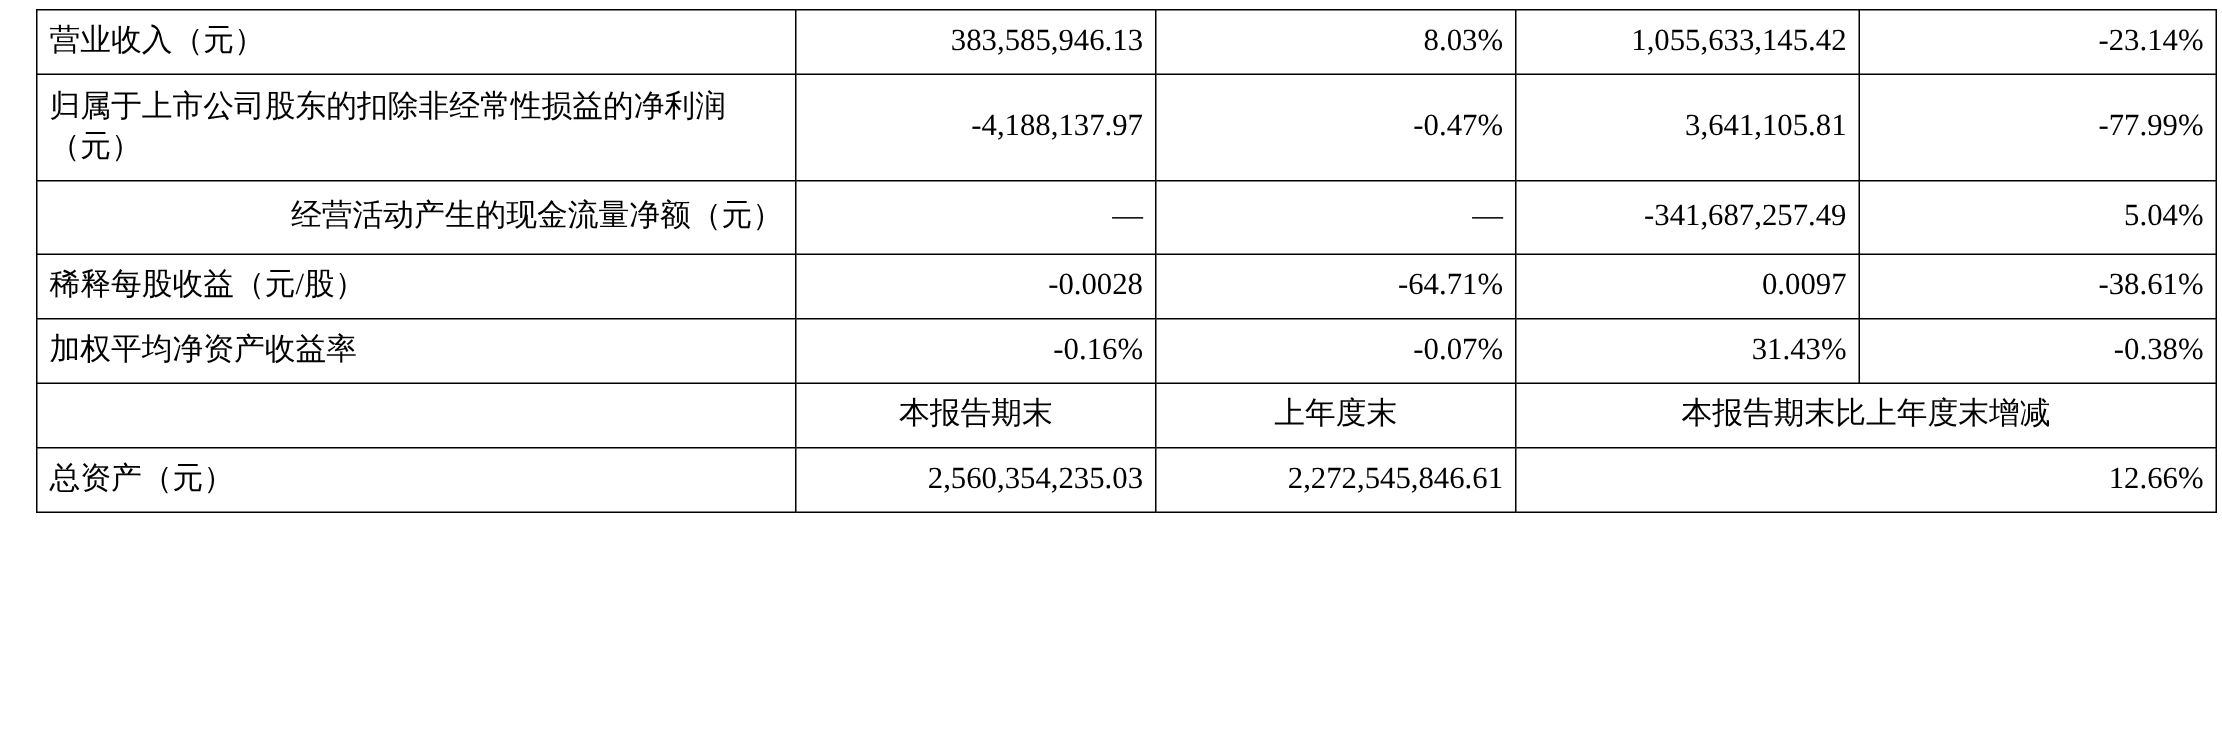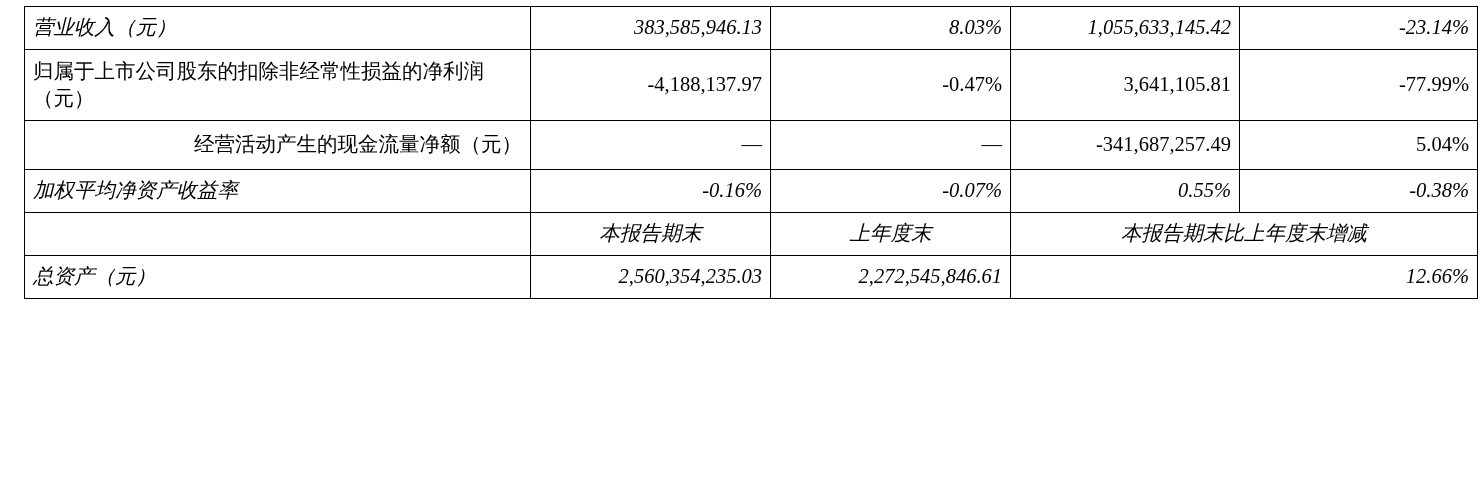--- a/index.html
+++ b/index.html
@@ -53,21 +53,21 @@
     padding-left: 10px;
   }
   .num {
     text-align: right;
     padding-right: 10px;
   }
   .ctr { text-align: right; }
   .shade { background: #d9d9d9; }
   .blank { border: 1px solid #000000; background: #ffffff; }
   .row-tall td { height: 64px; }
-  .row-norm td { height: 36px; font-style: italic; }
+  .row-norm td { height: 36px; }
   .row-mid td { height: 42px; text-align: right; }
   .dash { text-align: center; }
 </style>
 </head>
 <body>
 
 <div class="sheet">
   <table class="fin">
     <colgroup>
       <col class="c0">
@@ -97,26 +97,33 @@
 
       <tr class="row-mid">
         <td class="label">经营活动产生的现金流量净额（元）</td>
         <td class="dash shade">—</td>
         <td class="dash shade">—</td>
         <td class="num">-341,687,257.49</td>
         <td class="num">5.04%</td>
       </tr>
 
 
+      <tr class="row-norm">
+        <td class="label">稀释每股收益（元/股）</td>
+        <td class="num">-0.0028</td>
+        <td class="num">-64.71%</td>
+        <td class="num">0.0097</td>
+        <td class="num">-38.61%</td>
+      </tr>
 
       <tr class="row-norm">
         <td class="label">加权平均净资产收益率</td>
         <td class="ctr">-0.16%</td>
         <td class="ctr">-0.07%</td>
-        <td class="ctr">0.55%</td>
+        <td class="ctr">31.43%</td>
         <td class="num">-0.38%</td>
       </tr>
 
       <tr class="row-norm">
         <td class="blank"></td>
         <td class="hdr">本报告期末</td>
         <td class="hdr">上年度末</td>
         <td class="hdr" colspan="2">本报告期末比上年度末增减</td>
       </tr>
 

